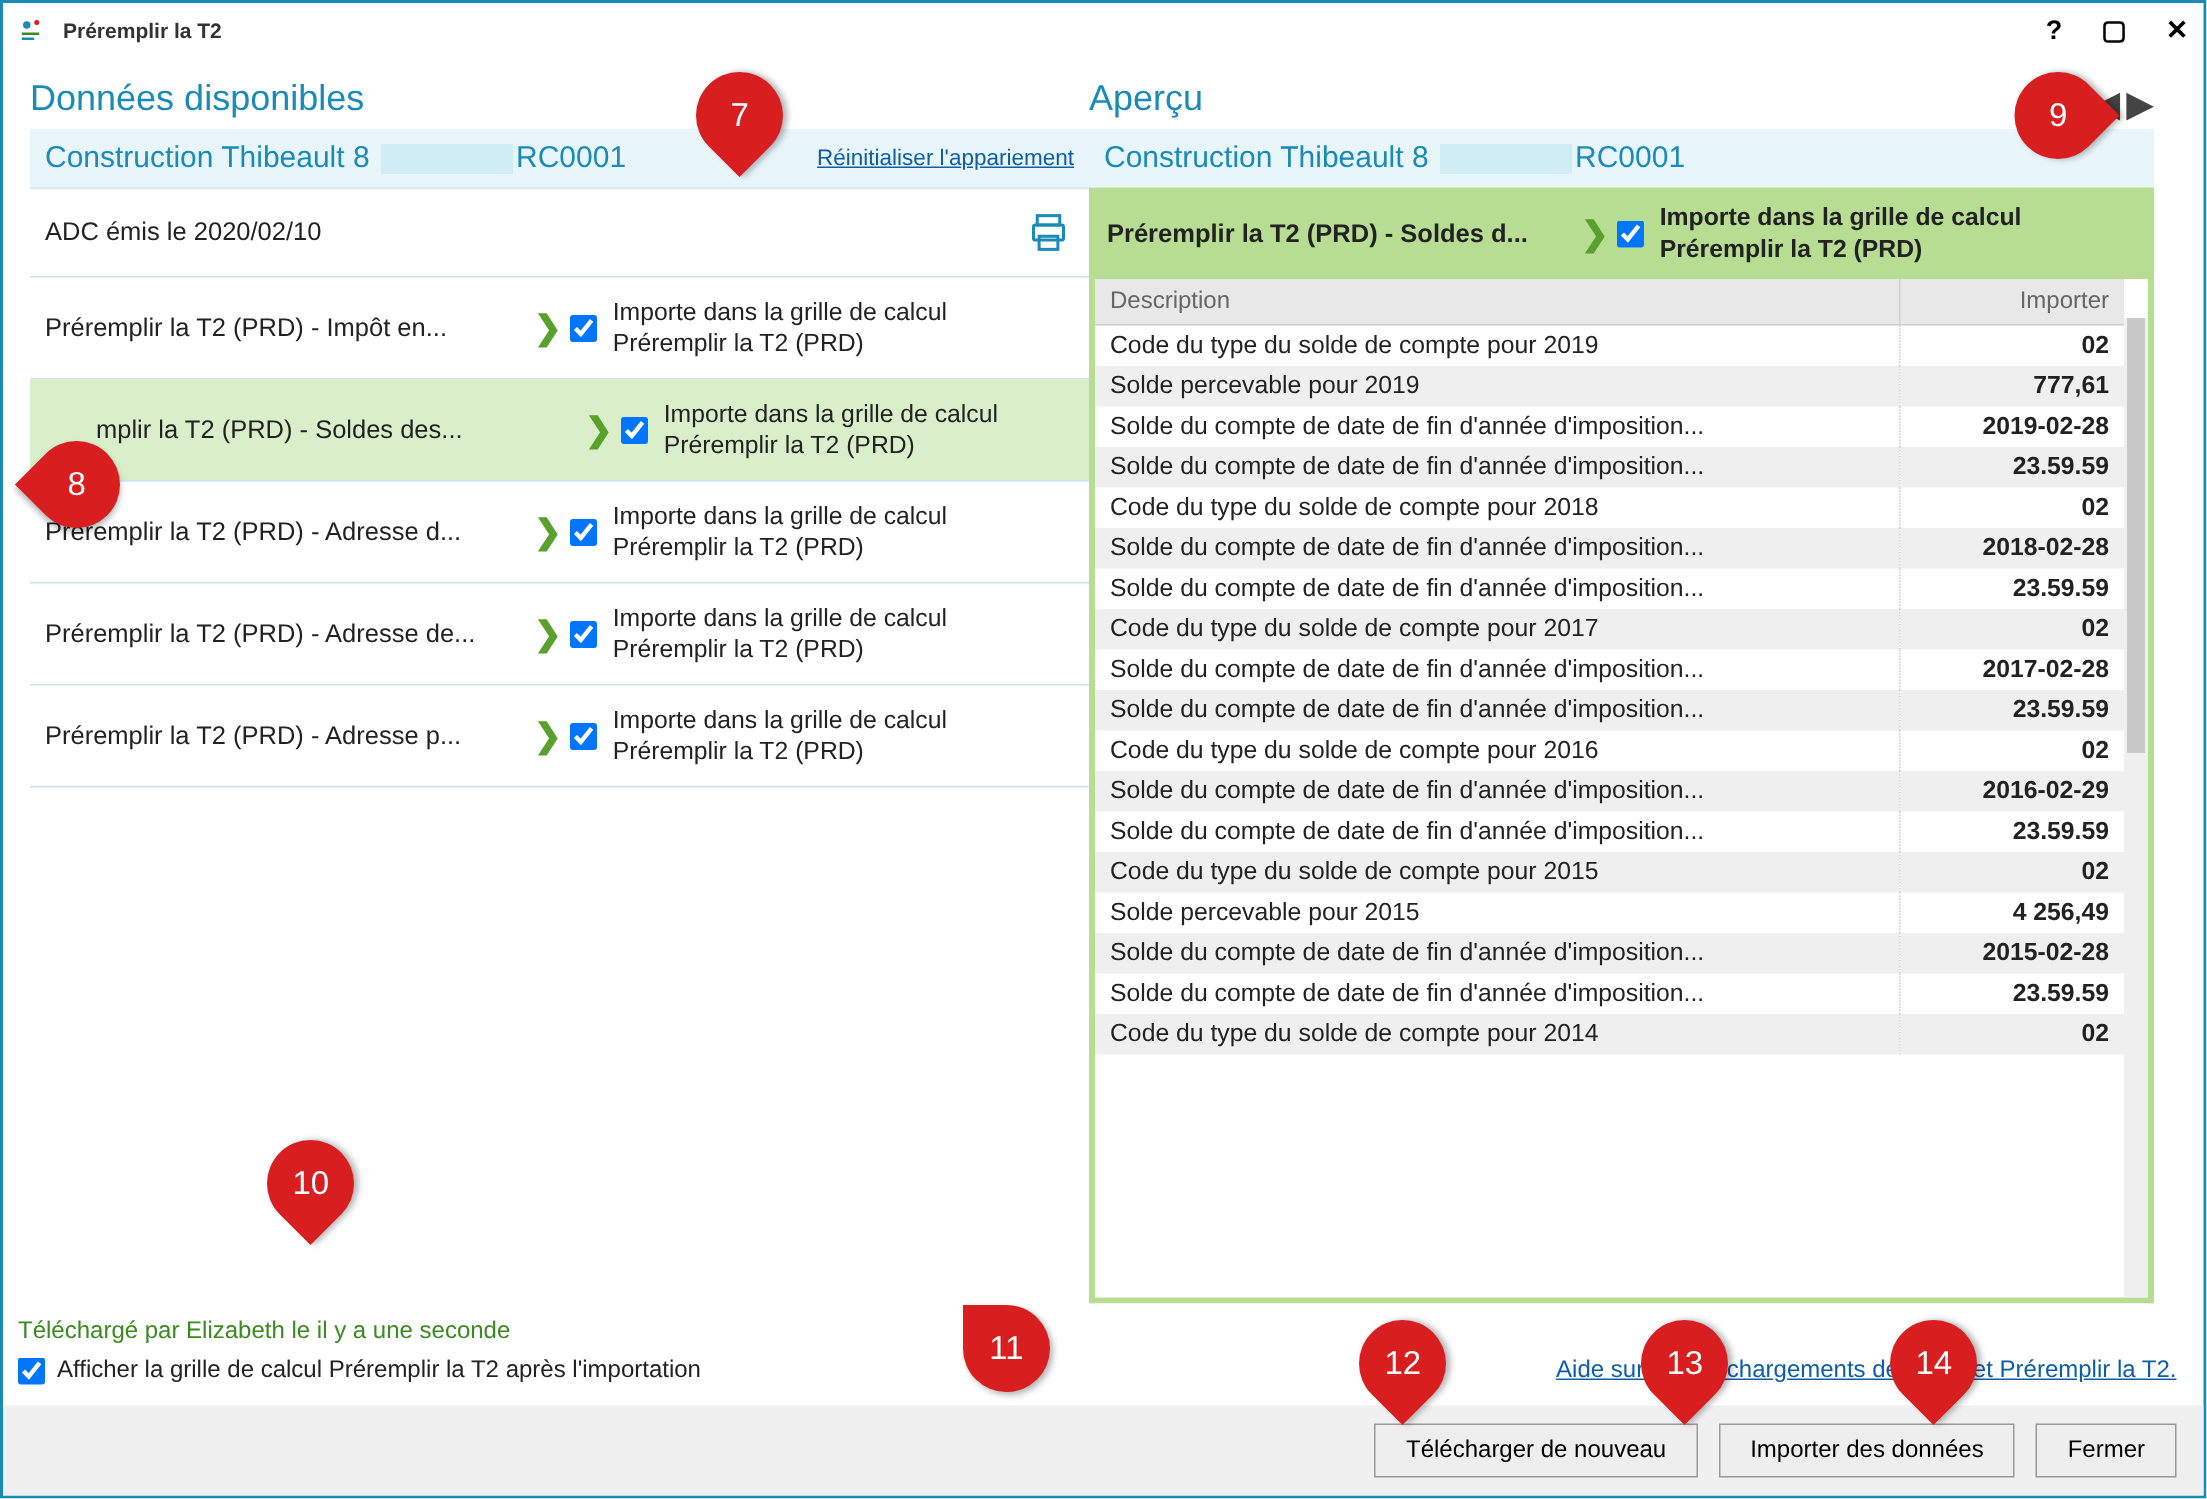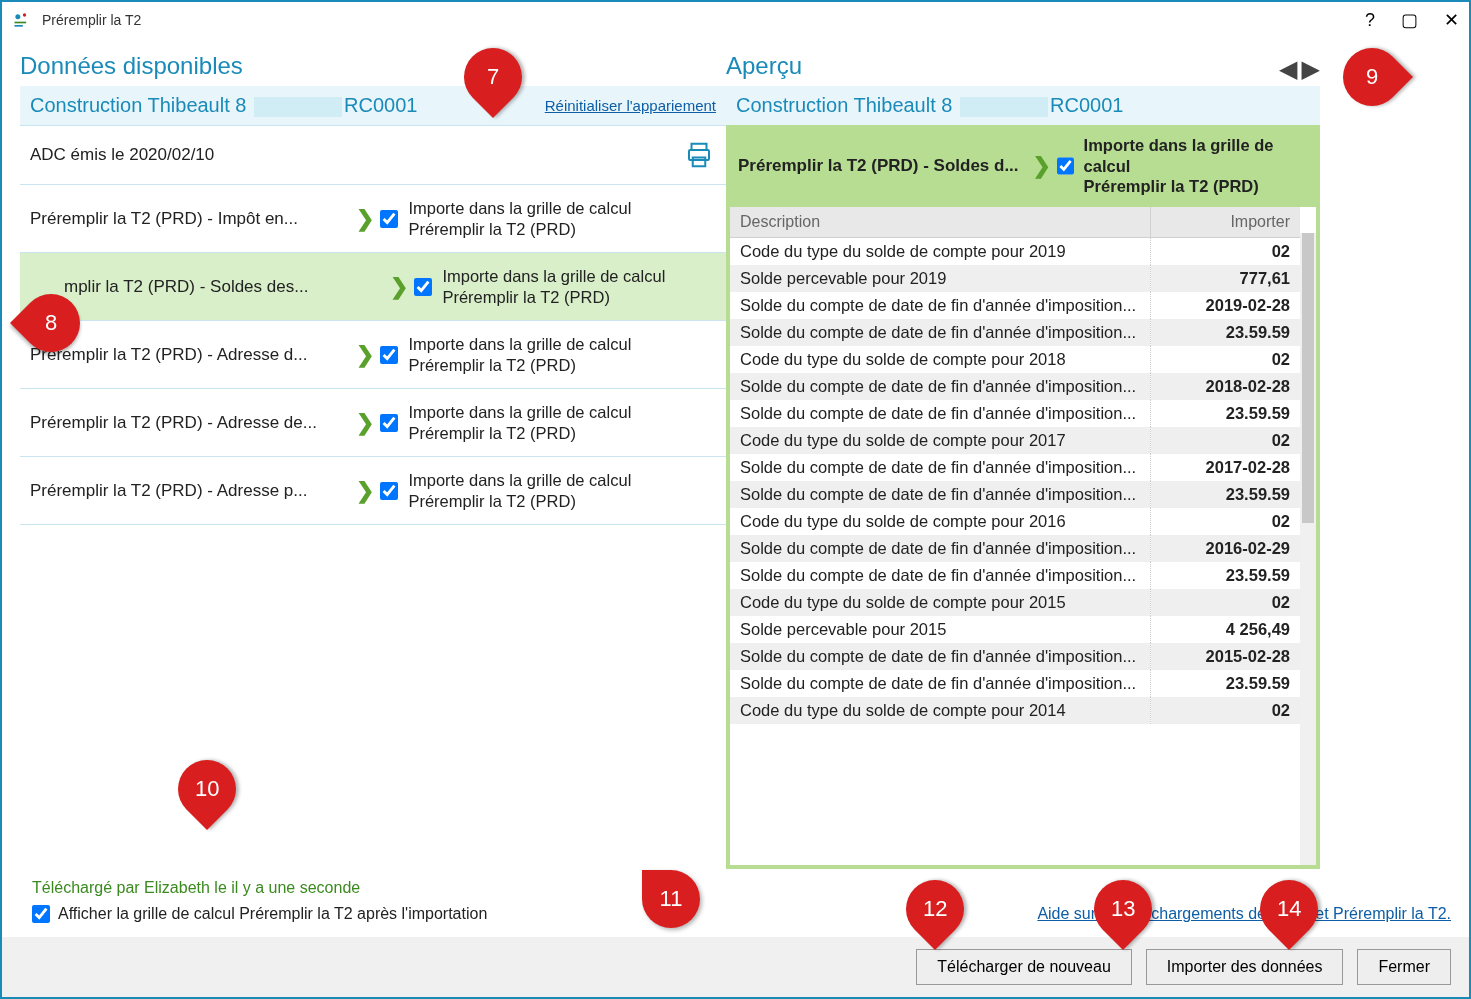--- a/index.html
+++ b/index.html
@@ -1,30 +1,30 @@
 <!DOCTYPE html>
 <html><head>
 <meta charset="utf-8">
 <style>
 * { margin:0; padding:0; box-sizing:border-box; font-family:"Segoe UI", Arial, sans-serif; }
 body { background:#fff; width:1471px; height:999px; position:relative; overflow:hidden; }
 
 
 .window { border:2px solid #1a8bb8; width:100%; height:100%; display:flex; flex-direction:column; background:#fff; }
-.titlebar { display:flex; align-items:center; padding:6px 10px; height:36px; }
+.titlebar { display:flex; align-items:center; padding:6px 10px; height:36px;font-weight:bold; }
 .titlebar .icon { width:20px; height:20px; margin-right:10px; }
 .titlebar .title { font-size:14px; color:#333; flex:1; }
 .titlebar .controls { display:flex; gap:26px; align-items:center; }
 .titlebar .controls span { font-size:18px; cursor:pointer; }
 
 .content { flex:1; display:flex; padding:14px 18px 0 18px; overflow:hidden; }
 
 .panel { display:flex; flex-direction:column; }
 .panel.left { width:706px; }
-.panel.right { width:594px; }
+.panel.right { width:710px; }
 
 .panel-title { color:#1a8bb8; font-size:24px; font-weight:400; margin-bottom:6px; }
 
 .subheader { background:#e8f5fa; padding:8px 10px; display:flex; align-items:center; justify-content:space-between; }
 .subheader .name { color:#1a8bb8; font-size:20px; font-weight:400; }
 .blank-box { display:inline-block; background:#d0ecf5; width:88px; height:20px; vertical-align:middle; margin:0 2px; }
 .reset-link { color:#0d5ea6; text-decoration:underline; font-size:15px; }
 
 .list { border-top:1px solid #c9e6f0; }
 .list-row { display:flex; align-items:center; border-bottom:1px solid #c9e6f0; padding:12px 10px; min-height:68px; position:relative; }
@@ -48,21 +48,21 @@
 .table-scroll { position:absolute; right:0; top:26px; bottom:0; width:16px; background:#f0f0f0; }
 .table-scroll .thumb { position:absolute; top:0; left:2px; width:12px; height:290px; background:#c8c8c8; }
 
 table { width:calc(100% - 16px); border-collapse:collapse; }
 thead th { background:#e8e8e8; color:#666; font-weight:400; font-size:16px; text-align:left; padding:6px 10px; border-bottom:1px solid #d0d0d0; }
 thead th:last-child { text-align:right; border-left:1px solid #d0d0d0; width:150px;margin-left:10px; }
 tbody td { font-size:16.5px; color:#222; padding:4px 10px; white-space:nowrap; overflow:hidden; text-overflow:ellipsis; }
 tbody tr:nth-child(even) td { background:#efefef; }
 tbody td:last-child { text-align:right; border-left:1px dotted #ccc;font-weight:bold; }
 
-.footer { padding:10px 18px 14px 30px; }
+.footer { padding:10px 18px 14px 10px; }
 .dl-status { color:#3a8a1f; font-size:16px; margin-bottom:8px; }
 .help-link { color:#0d5ea6; text-decoration:underline; font-size:16px; float:right; }
 .show-grid { font-size:16px; color:#222; display:flex; align-items:center; gap:8px; }
 .button-bar { background:#f0f0f0; padding:12px 18px; display:flex; justify-content:flex-end; gap:14px; }
 .button-bar button { background:#eee; border:1px solid #999; padding:8px 20px; font-size:16px; cursor:pointer; }
 
 
 .callout { position:absolute; width:58px; height:58px; background:#d81e1e; border-radius:50% 50% 50% 0; transform:rotate(-45deg); display:flex; align-items:center; justify-content:center; box-shadow:2px 2px 4px rgba(0,0,0,0.3); z-index:100; }
 .callout span { transform:rotate(45deg); color:#fff; font-size:22px; font-weight:500; }
 .callout.c7 { top:48px; left:464px; }

